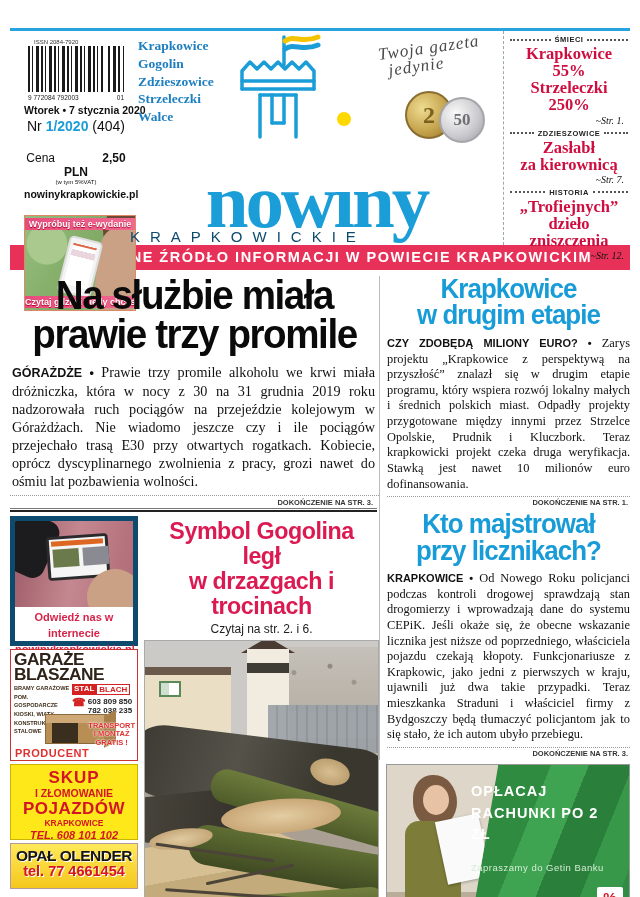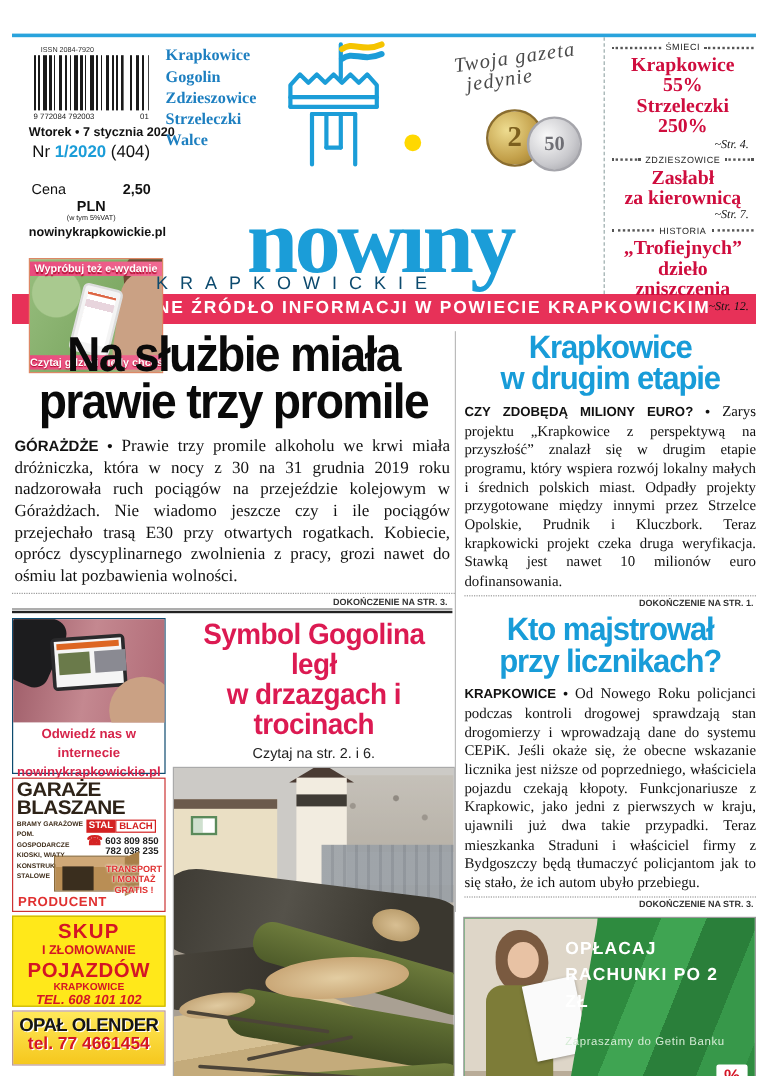--- a/index.html
+++ b/index.html
@@ -40,21 +40,21 @@
   .coin { border-radius:50%; display:flex; align-items:center; justify-content:center; font-family:"Liberation Serif",serif; font-weight:bold; }
   .coin.gold { width:48px; height:48px; background:radial-gradient(circle at 35% 35%, #eedc90, #c3a04a 60%, #937428); border:2px solid #8a6d2f; color:#7c5f1e; font-size:24px; z-index:1; }
   .coin.silver { width:46px; height:46px; margin-left:-14px; margin-top:10px; background:radial-gradient(circle at 35% 35%, #fafafa, #c9c9cd 60%, #9a9aa0); border:2px solid #a5a5ab; color:#6e6e74; font-size:17px; z-index:2; }
   .mh-title { position:absolute; left:0; right:0; bottom:16px; text-align:center; font-family:"Liberation Serif",serif; font-weight:bold; color:#1b9dd8; font-size:77px; line-height:0.72; letter-spacing:-3px; }
   .mh-title .idot { position:relative; }
   .mh-title .idot::before { content:""; position:absolute; left:3px; top:-46px; width:14px; height:14px; border-radius:50%; background:#ffd800; }
   .mh-sub { position:absolute; left:0; right:0; bottom:0px; text-align:left; color:#0c4a6e; font-size:15px; letter-spacing:10px; }
 
   .mh-right { width:127px; flex:none; border-left:1px dashed #9aa; padding:4px 2px 0 6px; }
   .brief { text-align:center; }
-  .brief-label { display:flex; align-items:center; gap:4px; font-size:7.5px; font-weight:normal; color:#222; letter-spacing:0.5px; }
+  .brief-label { display:flex; align-items:center; gap:4px; font-size:7.5px; font-weight:bold; color:#222; letter-spacing:0.5px; }
   .brief-label::before, .brief-label::after { content:""; flex:1; border-top:2px dotted #555; }
   .brief-head { font-family:"Liberation Serif",serif; font-weight:bold; color:#cf0d3e; font-size:16.5px; line-height:1.04; margin-top:1px; }
   .brief-page { font-family:"Liberation Serif",serif; font-style:italic; font-size:10px; text-align:right; padding-right:4px; margin:1px 0 3px 0; }
 
   
   .banner { height:25px; background:#e73158; color:#fff; font-weight:bold; font-size:14.5px; letter-spacing:1.5px; text-align:center; line-height:25px; white-space:nowrap; overflow:hidden; }
 
   
   .main { display:flex; height:625px; }
   .col-left { width:369px; flex:none; padding-top:2px; }
@@ -63,21 +63,21 @@
   .lead-head { text-align:center; font-weight:bold; color:#0a0a0a; font-size:41px; line-height:0.96; letter-spacing:-1.5px; transform:scaleX(0.94); transform-origin:center; margin:4px 0 8px 0; }
   .story-body { font-family:"Liberation Serif",serif; font-size:14.2px; line-height:1.27; text-align:justify; color:#111; padding:0 4px 0 2px; }
   .story-body .lead-in { font-family:"Liberation Sans",sans-serif; font-weight:bold; font-size:12.5px; }
   .cont { border-top:1px dotted #999; margin-top:5px; padding:2px 6px 1px 0; text-align:right; font-size:7.5px; font-weight:bold; color:#333; }
   .thick-rule { border-top:1px solid #777; border-bottom:2px solid #222; height:4px; margin:0 2px 4px 0; }
 
   .mid-grid { display:flex; gap:6px; height:388px; }
   .ads-col { width:128px; flex:none; display:flex; flex-direction:column; gap:3px; }
   .mid-col { flex:1; }
 
-  .webad { border:1px solid #0c4a6e; height:130px; }
+  .webad { border:5px solid #0c4a6e; height:130px; }
   .webad-photo { position:relative; height:86px; overflow:hidden; background:linear-gradient(100deg,#9c5a66,#c48890 50%,#b06a76); }
   .wa-leg { position:absolute; left:-8px; top:-6px; width:46px; height:60px; background:#1c1c1e; border-radius:12px; transform:rotate(24deg); }
   .wa-tab { position:absolute; left:32px; top:14px; width:62px; height:44px; background:#2a2a2c; border-radius:4px; transform:rotate(-4deg); }
   .wa-scr { position:absolute; inset:3px; background:#f5f5f5; }
   .wa-scr::before { content:""; position:absolute; left:2px; right:2px; top:2px; height:5px; background:#d62; }
   .wa-scr::after { content:""; position:absolute; left:3px; top:10px; width:26px; height:18px; background:#6a7a4a; box-shadow:30px 0 0 #8a8a92; }
   .wa-arm { position:absolute; right:-10px; bottom:-18px; width:56px; height:56px; background:#caa184; border-radius:50%; }
   .webad-cap { text-align:center; color:#d6244a; font-weight:bold; font-size:11px; line-height:1.45; padding-top:3px; }
 
   .garad { position:relative; border:1px solid #c33; height:112px; padding:2px 3px; overflow:hidden; background:#fff; }
@@ -223,21 +223,21 @@
       <div class="mh-sub">KRAPKOWICKIE</div>
     </div>
 
     <div class="mh-right">
       <div class="brief">
         <div class="brief-label">ŚMIECI</div>
         <div class="brief-head">
           <div>Krapkowice 55%</div>
           <div>Strzeleczki 250%</div>
         </div>
-        <div class="brief-page">~Str. 4.</div>
+        <div class="brief-page">~Str. 1.</div>
       </div>
       <div class="brief">
         <div class="brief-label">ZDZIESZOWICE</div>
         <div class="brief-head">
           <div>Zasłabł</div>
           <div>za kierownicą</div>
         </div>
         <div class="brief-page">~Str. 7.</div>
       </div>
       <div class="brief">

